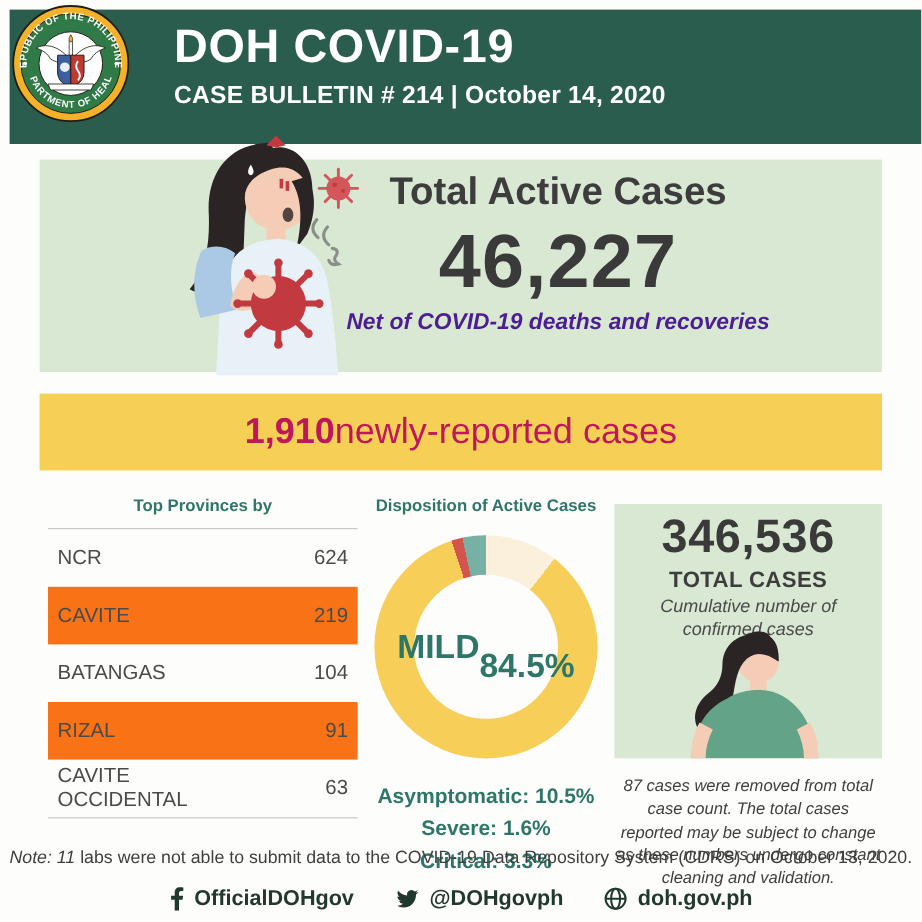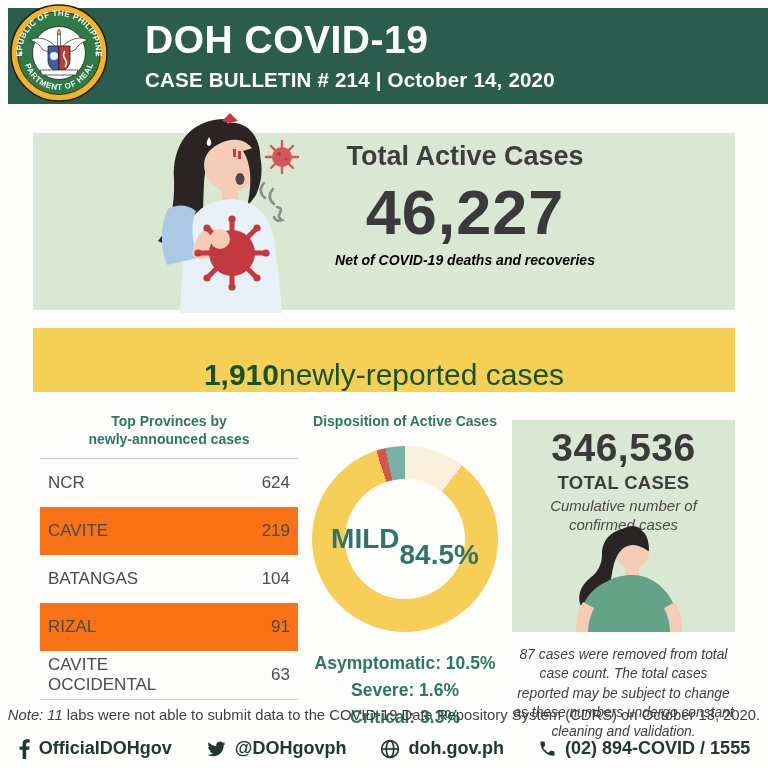--- a/index.html
+++ b/index.html
@@ -1,36 +1,36 @@
 <!DOCTYPE html>
 <html><head>
 <meta charset="utf-8">
 <style>
   html,body{margin:0;padding:0;background:#ffffff;}
   *{box-sizing:border-box;font-family:"Liberation Sans",sans-serif;}
   #page{position:relative;width:768px;height:768px;background:#fdfdfb;overflow:hidden;margin:0 auto;}
 
   
-  #header{position:absolute;left:8px;top:8px;right:0;height:96px;background:#2b5d4f;}
+  #header{position:absolute;left:8px;top:8px;right:0;height:112px;background:#2b5d4f;}
   #logo{position:absolute;left:10px;top:4px;width:98px;height:98px;z-index:5;}
   #header-text{position:absolute;left:137px;top:12px;color:#ffffff;}
   #header-title{font-size:39px;font-weight:800;letter-spacing:0.5px;line-height:1.05;}
   #header-subtitle{font-size:20.5px;font-weight:700;margin-top:7px;letter-spacing:0.2px;}
 
   
   #active-panel{position:absolute;left:33px;top:133px;width:702px;height:177px;background:#d9e8d2;}
   #woman-illustration{position:absolute;left:130px;top:113px;width:188px;height:200px;z-index:4;}
   #active-text{position:absolute;left:250px;top:141px;width:430px;text-align:center;z-index:3;}
-  #active-label{font-size:27px;font-weight:700;color:#3d3d3d;}
+  #active-label{font-size:32px;font-weight:700;color:#3d3d3d;}
   #active-value{font-size:63px;font-weight:800;color:#3a3a3a;margin-top:4px;letter-spacing:1px;}
-  #active-caption{font-size:14px;font-weight:700;font-style:italic;color:#000000;margin-top:4px;}
+  #active-caption{font-size:19px;font-weight:700;font-style:italic;color:#4c1d95;margin-top:4px;}
 
   
   #banner{position:absolute;left:33px;top:328px;width:702px;height:64px;background:#f6cf55;
-          display:flex;align-items:flex-end;justify-content:center;font-size:30px;color:#14532d;}
+          display:flex;align-items:center;justify-content:center;font-size:30px;color:#be185d;}
   #banner .val{font-weight:800;}
 
   
   .col-title{color:#2e7768;font-weight:700;font-size:14px;text-align:center;line-height:1.3;}
 
   #provinces{position:absolute;left:40px;top:412px;width:258px;}
   #province-table{margin-top:10px;border-top:1.5px solid #c9c9c9;border-bottom:1.5px solid #c9c9c9;}
   .prow{display:flex;justify-content:space-between;align-items:center;min-height:48px;
         padding:2px 8px;font-size:17px;color:#4a4a4a;}
   .prow.hl{background:#f97316;}
@@ -181,21 +181,20 @@
   </div>
 
   <div id="banner">
     <span class="val">1,910</span>
       <span> newly-reported cases</span>
   </div>
 
   <div id="provinces">
     <div class="col-title">
       <div>Top Provinces by</div>
-      <div>newly-announced cases</div>
     </div>
     <div id="province-table">
       <div class="prow">
         <span class="pname">NCR</span>
         <span class="pval">624</span>
       </div>
       <div class="prow hl">
         <span class="pname">CAVITE</span>
         <span class="pval">219</span>
       </div>
@@ -265,21 +264,15 @@
       <span>@DOHgovph</span>
     </div>
     <div class="f-item">
       <svg width="20" height="20" viewBox="0 0 24 24" fill="none" stroke="#21382f" stroke-width="2">
         <circle cx="12" cy="12" r="10"></circle>
         <ellipse cx="12" cy="12" rx="4.5" ry="10"></ellipse>
         <line x1="2" y1="12" x2="22" y2="12"></line>
       </svg>
       <span>doh.gov.ph</span>
     </div>
-    <div class="f-item">
-      <svg width="19" height="19" viewBox="0 0 24 24">
-        <path d="M6.62 10.79c1.44 2.83 3.76 5.14 6.59 6.59l2.2-2.2c.27-.27.67-.36 1.02-.24 1.12.37 2.33.57 3.57.57.55 0 1 .45 1 1V20c0 .55-.45 1-1 1-9.39 0-17-7.61-17-17 0-.55.45-1 1-1h3.5c.55 0 1 .45 1 1 0 1.25.2 2.45.57 3.57.11.35.03.74-.25 1.02l-2.2 2.2z" fill="#21382f"></path>
-      </svg>
-      <span>(02) 894-COVID  /  1555</span>
-    </div>
   </div>
 
 </div>
 
 </body></html>

